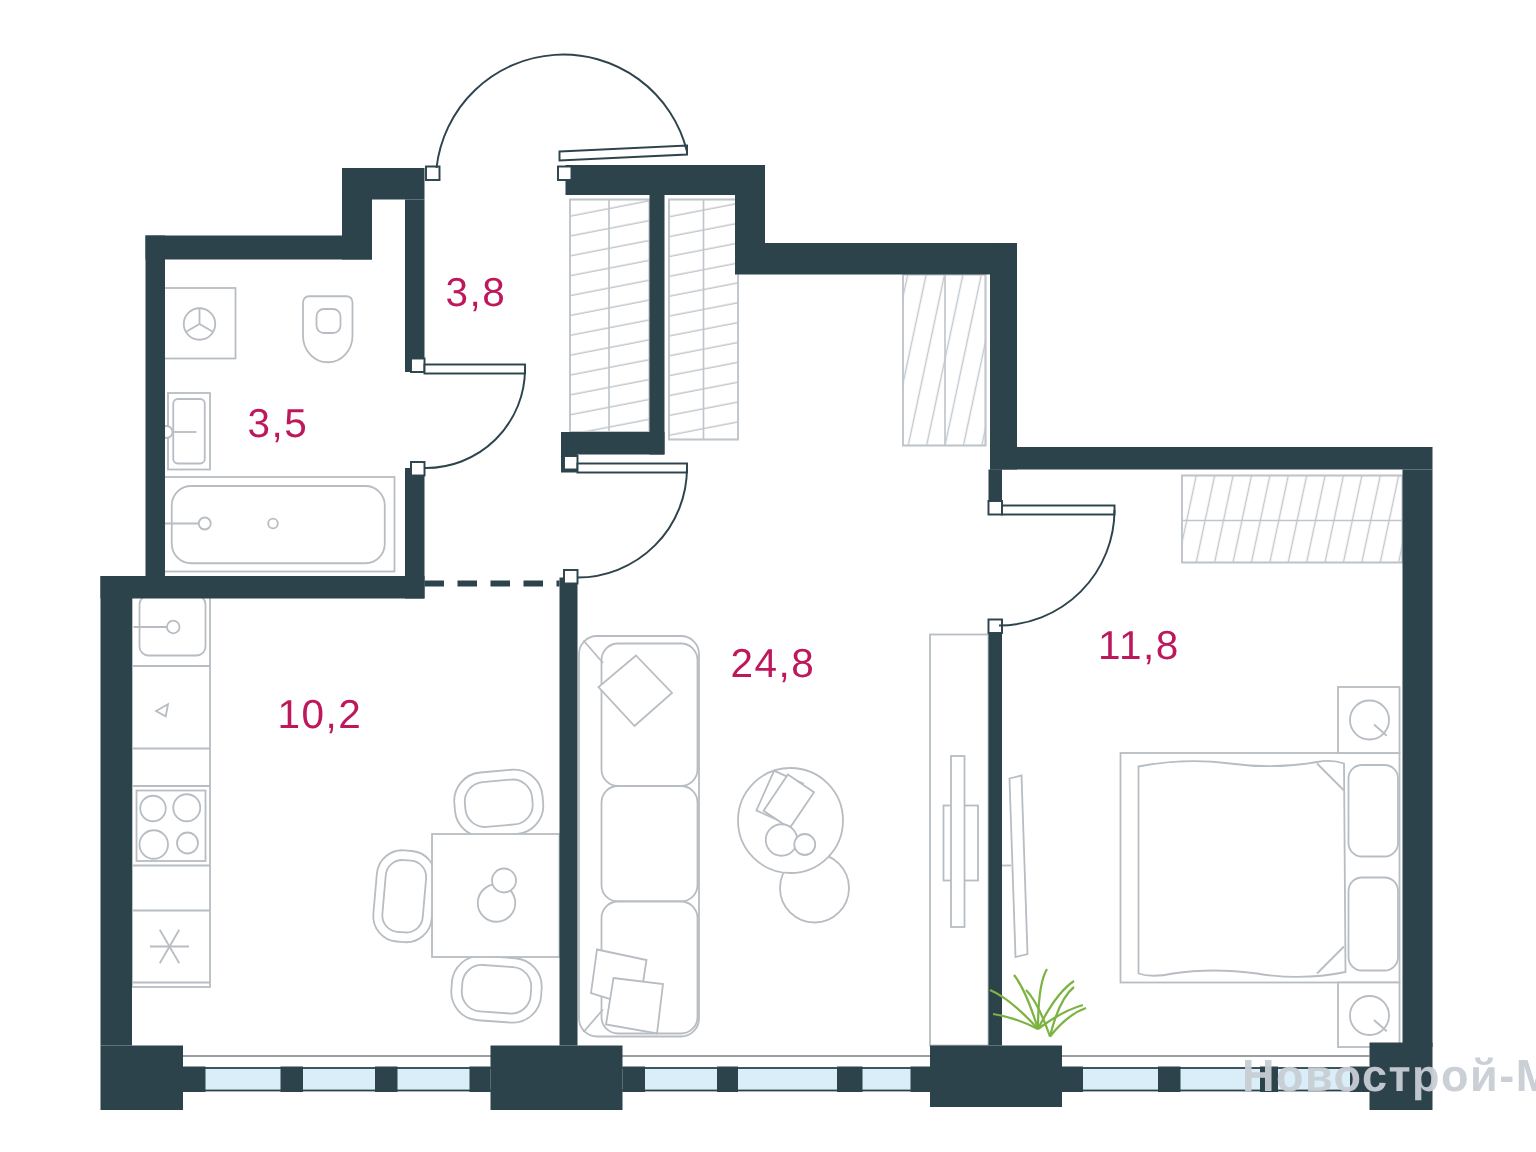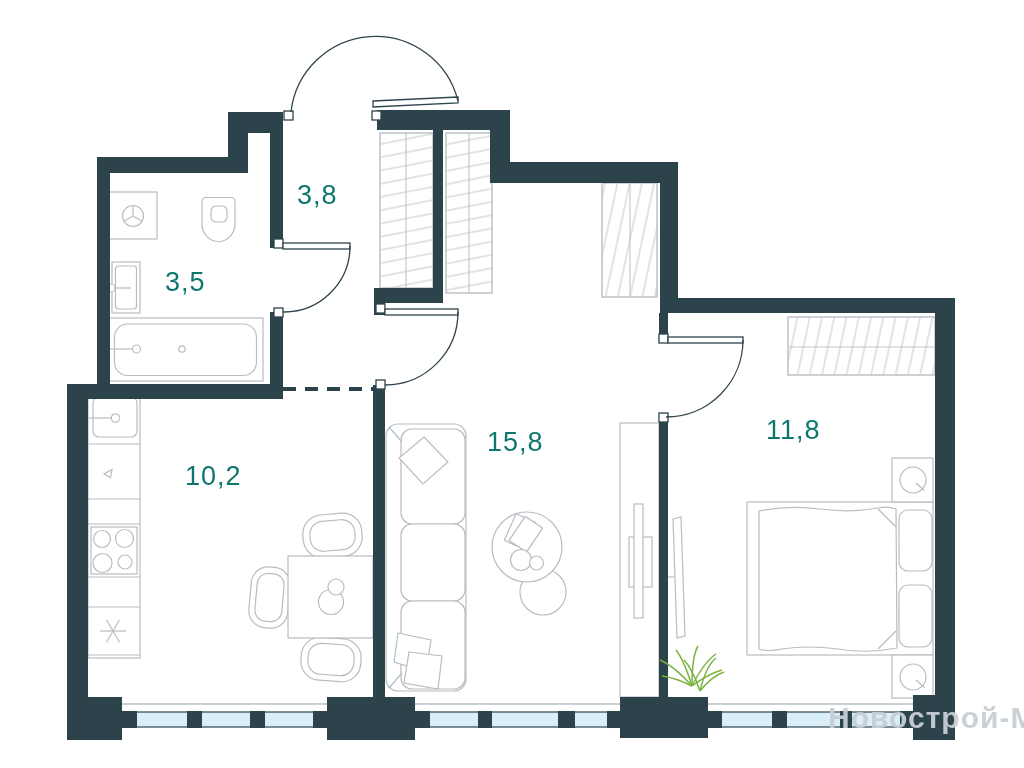--- a/index.html
+++ b/index.html
@@ -1,19 +1,19 @@
 <!DOCTYPE html>
 <html><head>
 <meta charset="utf-8">
 <style>
   html,body{margin:0;padding:0;background:#fff;}
   #stage{position:relative;width:1024px;height:768px;background:#fff;overflow:hidden;
          font-family:"Liberation Sans",sans-serif;}
   #plan-svg{position:absolute;left:0;top:0;}
-  .room-label{position:absolute;font-size:27px;font-weight:500;color:#0f766e;
+  .room-label{position:absolute;font-size:27px;font-weight:500;color:#be185d;
               letter-spacing:1px;line-height:1;white-space:nowrap;z-index:5;}
   .watermark{position:absolute;left:828px;top:703px;font-size:30px;font-weight:700;
              color:rgba(199,206,212,0.95);letter-spacing:1px;line-height:1;z-index:9;
              white-space:nowrap;}
 </style>
 </head>
 <body>
 
 <div id="stage">
 
@@ -262,18 +262,18 @@
     <path d="M692,686 Q708,674 722,670"></path>
     <path d="M700,691 Q692,668 684,660"></path>
     <path d="M700,691 Q706,666 716,658"></path>
     <path d="M700,691 Q712,676 724,672"></path>
   </g>
 </svg>
 
 <div class="room-label" style="left:297px;top:182px;">3,8</div>
 <div class="room-label" style="left:165px;top:269px;">3,5</div>
 <div class="room-label" style="left:185px;top:463px;">10,2</div>
-<div class="room-label" style="left:487px;top:429px;">15,8</div>
-<div class="room-label" style="left:766px;top:417px;">11,8</div>
+<div class="room-label" style="left:487px;top:429px;">24,8</div>
+<div class="room-label" style="left:732px;top:417px;">11,8</div>
 
 <div class="watermark">Новострой-М</div>
 
 </div>
 
 </body></html>

